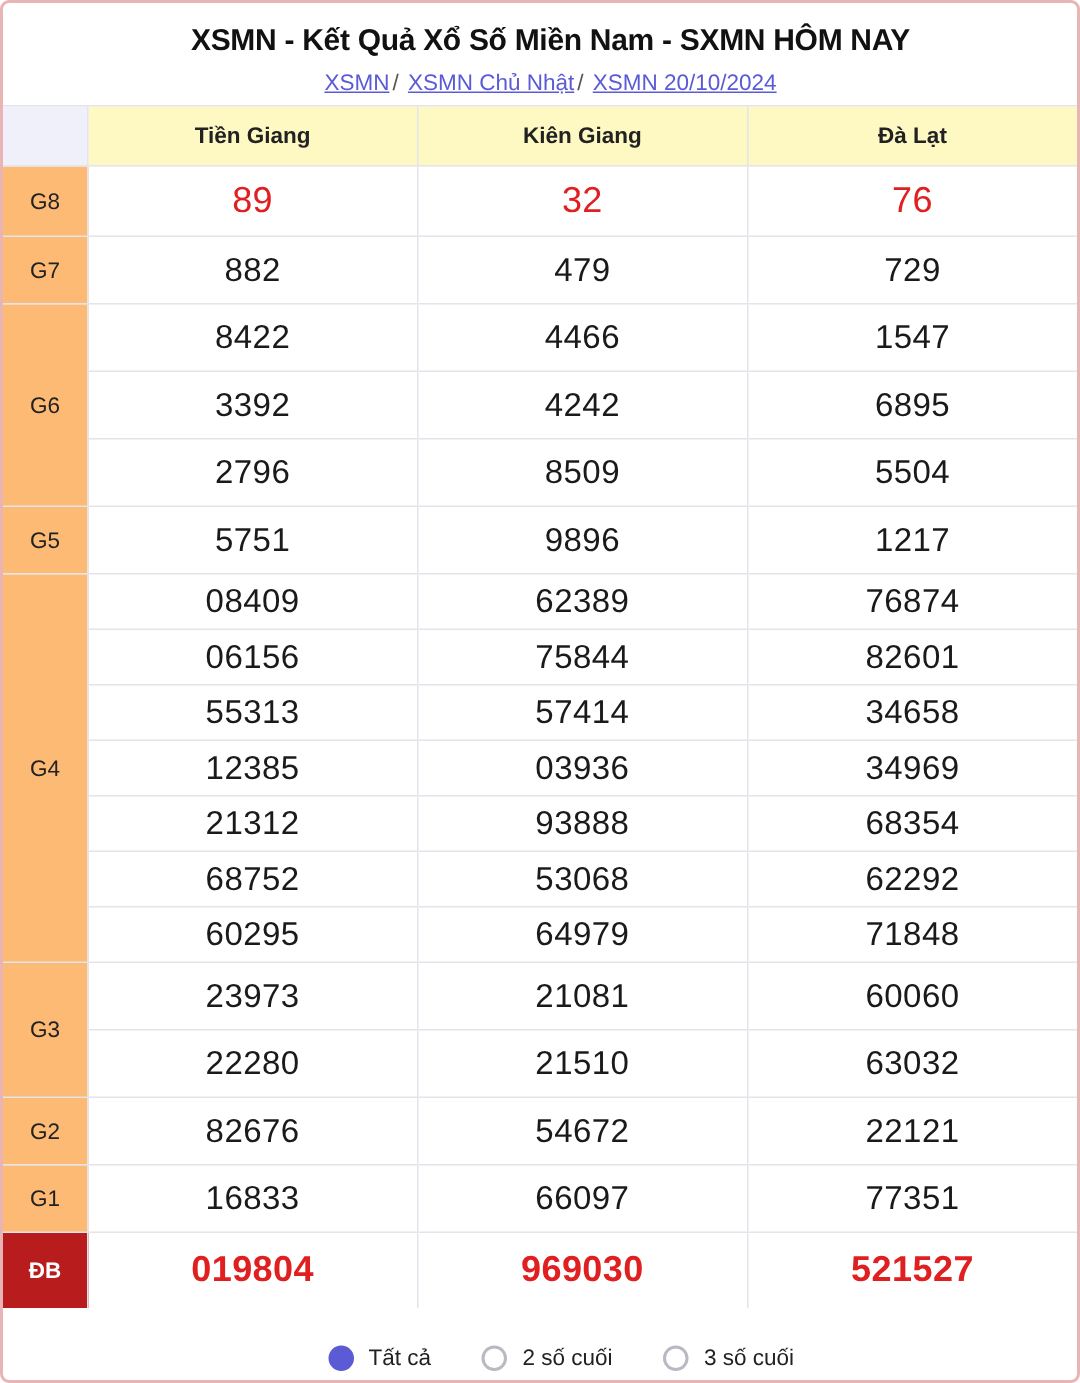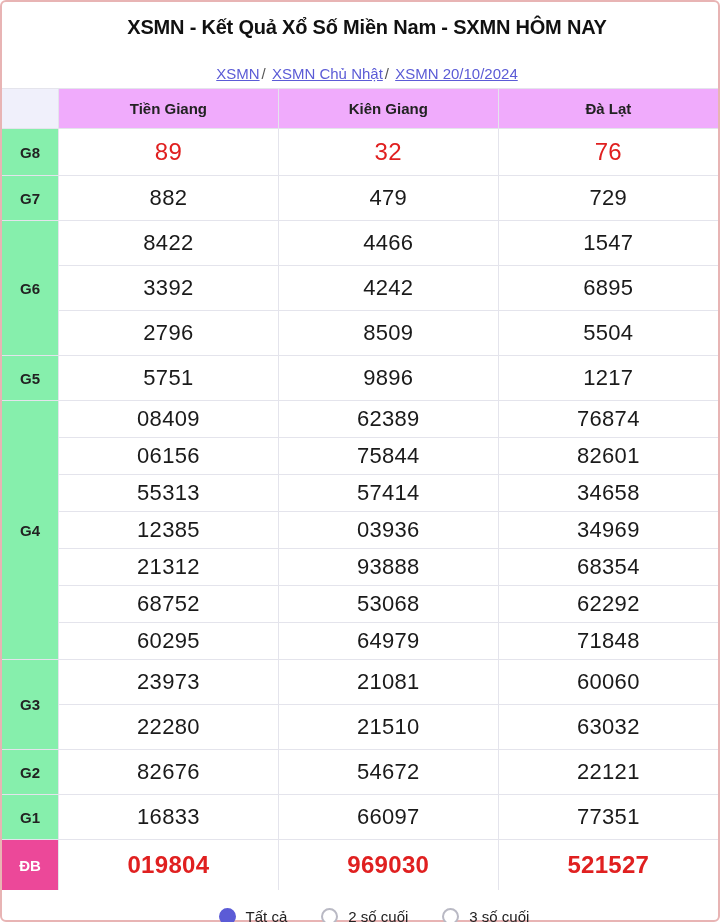--- a/index.html
+++ b/index.html
@@ -28,21 +28,21 @@
     padding: 14px 10px 6px 24px;
     text-align: center;
   }
   .title {
     font-size: 20px;
     font-weight: bold;
     color: #111111;
     letter-spacing: -0.2px;
   }
   .breadcrumb {
-    margin-top: 26px;
+    margin-top: 8px;
     font-size: 15px;
     color: #5b5bd6;
   }
   .breadcrumb a {
     color: #5b5bd6;
     text-decoration: underline;
     cursor: pointer;
   }
   .breadcrumb .sep {
     color: #555555;
@@ -57,52 +57,52 @@
   table.results th, table.results td {
     border-top: 1px solid #e4e4ec;
     border-right: 1px solid #e4e4ec;
     text-align: center;
     vertical-align: middle;
   }
   table.results tr > *:last-child {
     border-right: none;
   }
   .prov-row th {
-    background: #f0abfc;
+    background: #fef9c3;
     color: #222222;
     font-size: 15px;
     font-weight: bold;
     padding: 11px 0;
     border-top: 1px solid #e4e4ec;
     border-bottom: 1px solid #e4e4ec;
   }
   .prov-row th.corner {
     background: #f0f0fb;
     border-right: 1px solid #e4e4ec;
   }
   .lbl {
     width: 56px;
-    background: #86efac;
-    font-size: 15px;
-    font-weight: bold;
+    background: #fdba74;
+    font-size: 15px;
+    font-weight: normal;
     color: #222222;
   }
   .num {
     font-size: 22px;
     color: #1a1a1a;
     padding: 9px 0;
     letter-spacing: 0.3px;
   }
   .g8 .num, .red {
     color: #e02020;
     font-weight: normal;
   }
   .g8 .num { font-size: 24px; }
   .db-lbl {
-    background: #ec4899;
+    background: #b91c1c;
     color: #ffffff;
     font-weight: bold;
     font-size: 15px;
   }
   .db .num {
     color: #e02020;
     font-weight: bold;
     font-size: 24px;
     padding: 11px 0;
   }

